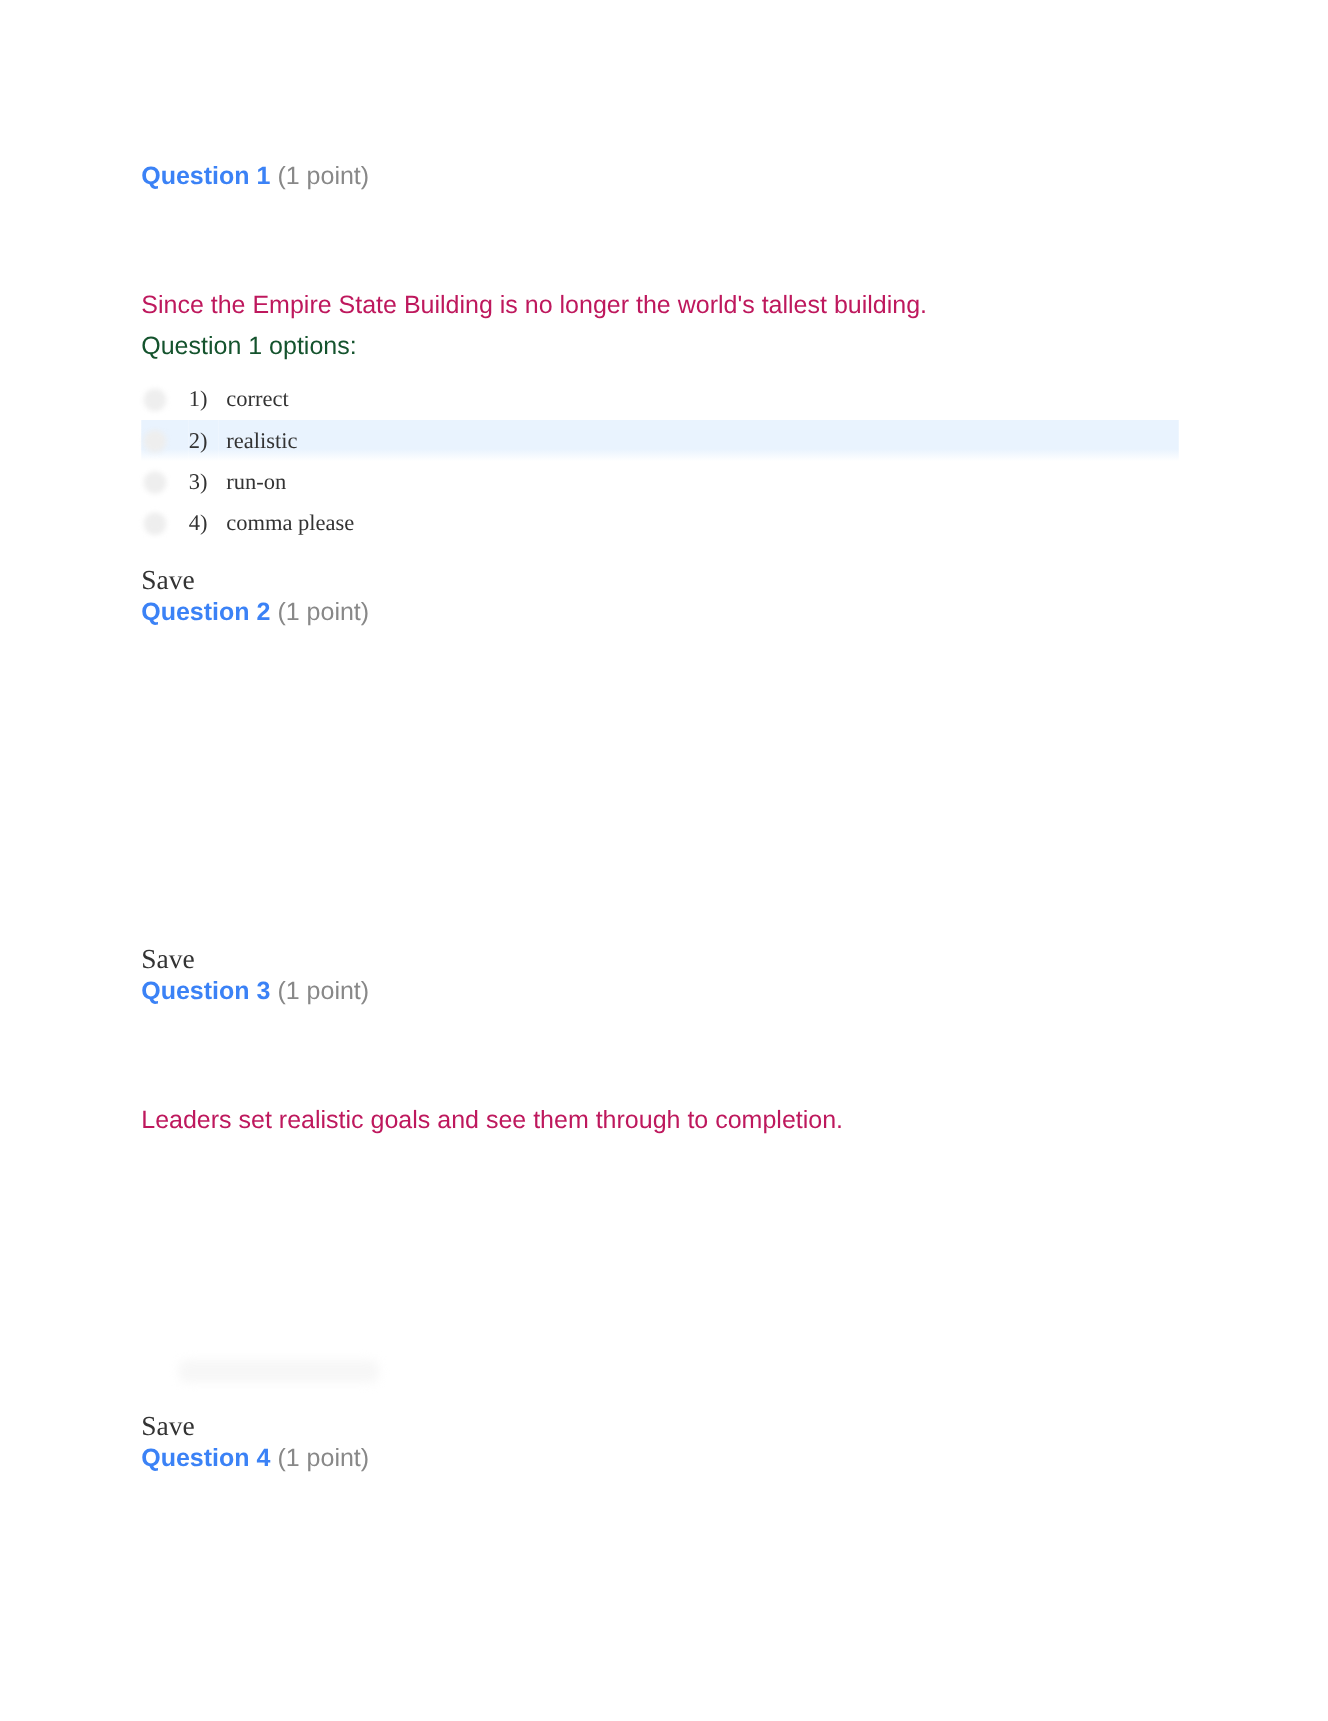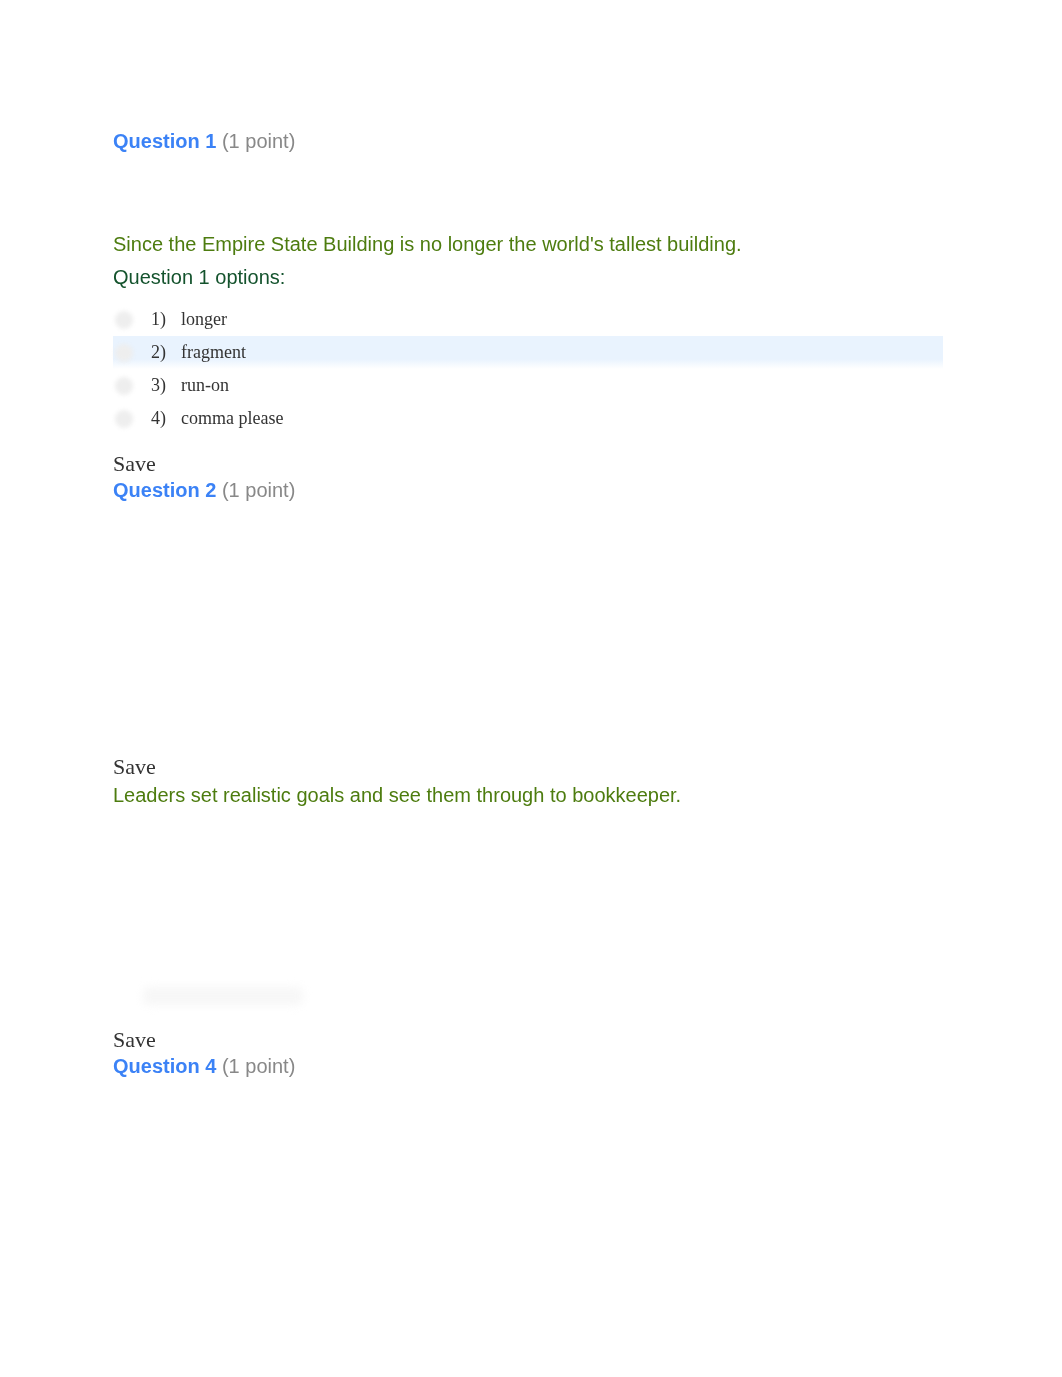--- a/index.html
+++ b/index.html
@@ -20,21 +20,21 @@
     .question-header .q-label {
       font-weight: 700;
       color: #3b82f6;
     }
     .question-header .q-points {
       color: #888;
       font-weight: 400;
     }
     .question-text {
       font-size: 20px;
-      color: #4d7c0f;
+      color: #be185d;
       line-height: 1.35;
       max-width: 760px;
       margin-bottom: 8px;
     }
     .options-label {
       font-size: 20px;
       color: #14532d;
       margin-bottom: 14px;
     }
     .options-table {
@@ -98,28 +98,28 @@
   </div>
   <div class="question-text">Since the Empire State Building is no longer the world's tallest building.</div>
   <div class="options-label">Question 1 options:</div>
   <table class="options-table">
     <tbody>
         <tr>
       <td class="radio-cell">
             <div class="radio-blur"></div>
           </td>
       <td class="num-cell">1)</td>
-      <td class="text-cell">longer</td>
+      <td class="text-cell">correct</td>
     </tr>
     <tr class="highlight-row">
       <td class="radio-cell">
             <div class="radio-blur"></div>
           </td>
       <td class="num-cell">2)</td>
-      <td class="text-cell">fragment</td>
+      <td class="text-cell">realistic</td>
     </tr>
     <tr>
       <td class="radio-cell">
             <div class="radio-blur"></div>
           </td>
       <td class="num-cell">3)</td>
       <td class="text-cell">run-on</td>
     </tr>
     <tr>
       <td class="radio-cell">
@@ -136,21 +136,25 @@
 <div class="question-block">
   <div class="question-header" style="margin-bottom:66px;">
     <span class="q-label">Question 2</span>
     <span class="q-points">(1 point)</span>
   </div>
   <div class="spacer-large"></div>
   <span class="save-link">Save</span>
 </div>
 
 <div class="question-block">
-  <div class="question-text">Leaders set realistic goals and see them through to bookkeeper.</div>
+  <div class="question-header" style="margin-bottom:78px;">
+    <span class="q-label">Question 3</span>
+    <span class="q-points">(1 point)</span>
+  </div>
+  <div class="question-text">Leaders set realistic goals and see them through to completion.</div>
   <div class="spacer-large"></div>
   <div class="blur-strip"></div>
   <span class="save-link">Save</span>
 </div>
 
 <div class="question-block">
   <div class="question-header">
     <span class="q-label">Question 4</span>
     <span class="q-points">(1 point)</span>
   </div>

